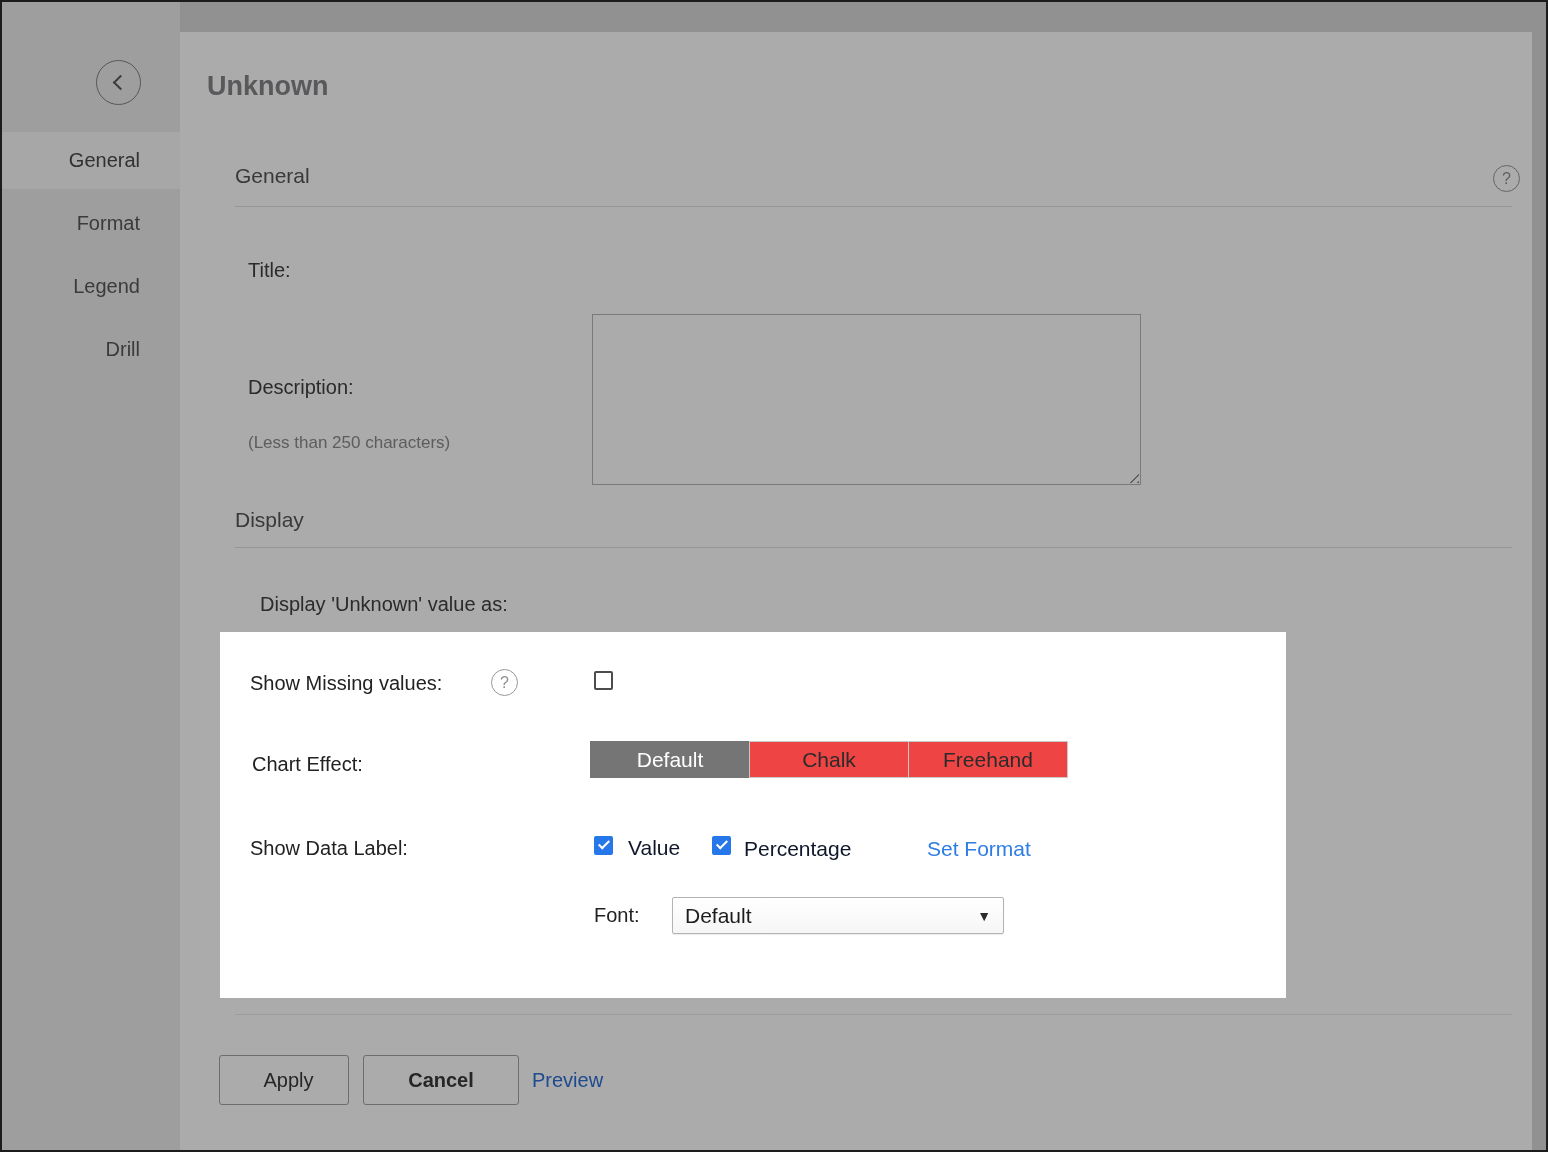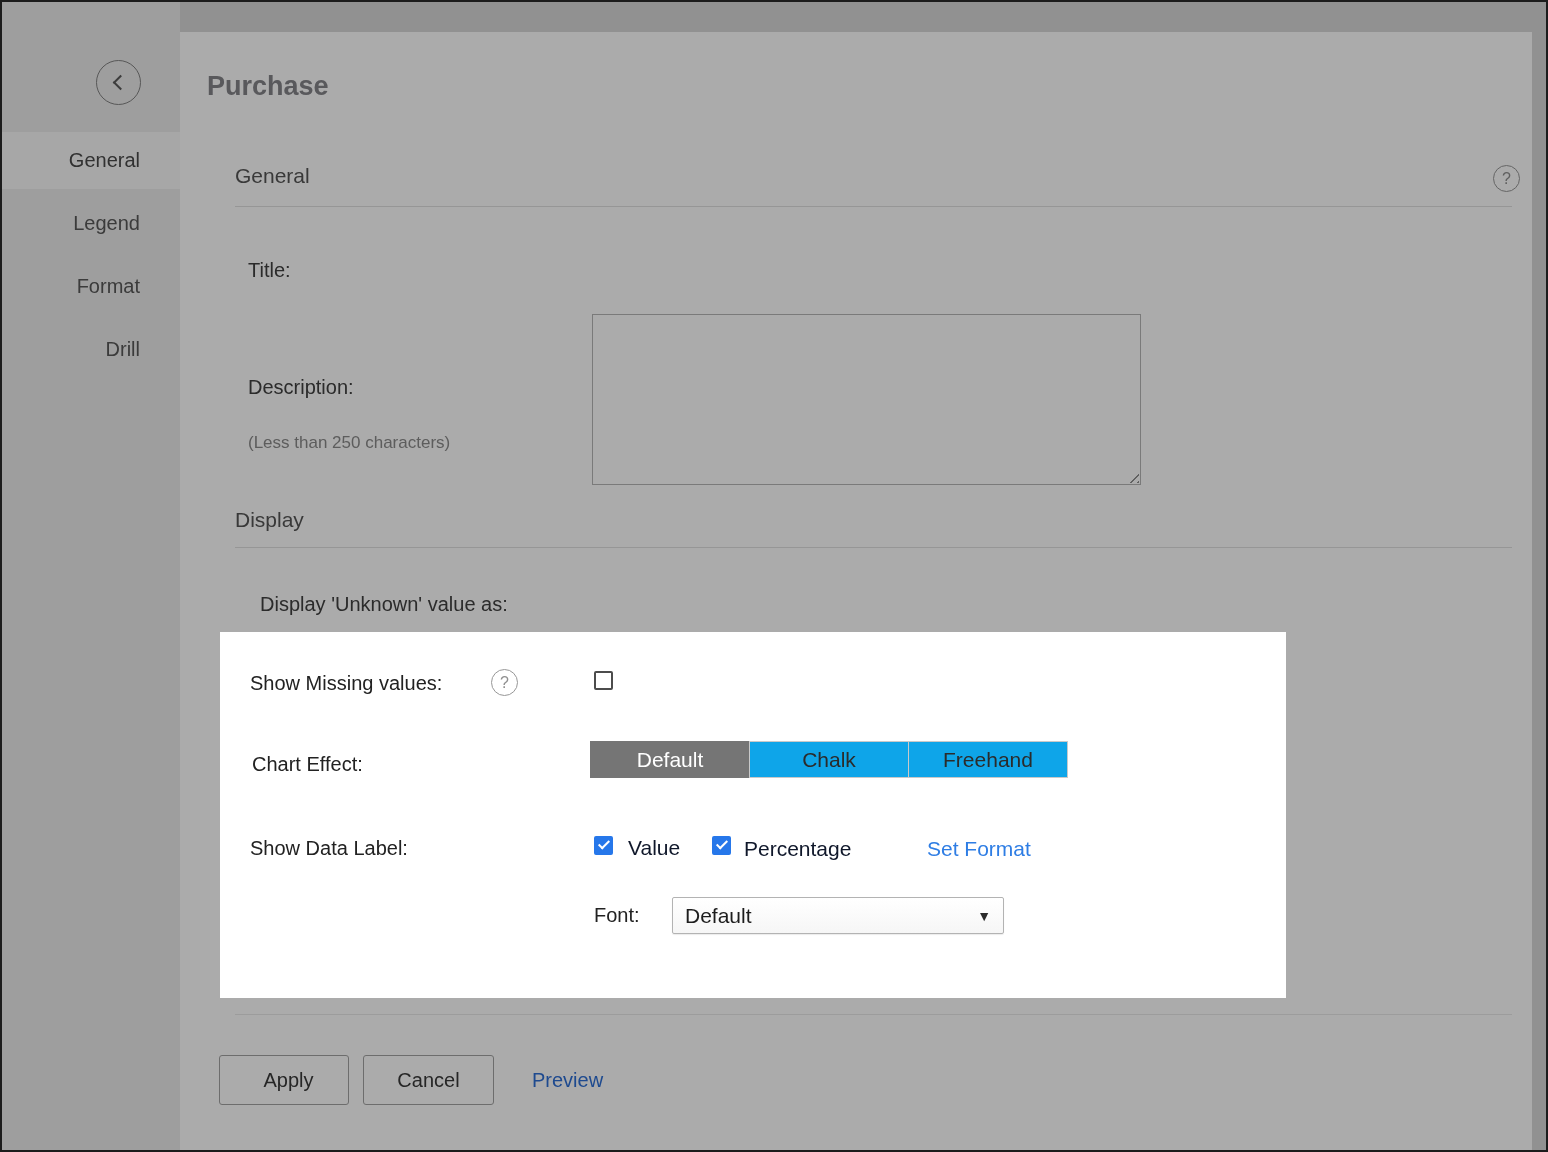--- a/index.html
+++ b/index.html
@@ -171,21 +171,21 @@
   
   .segmented {
     position: absolute; left: 410px; top: 709px;
     display: flex;
   }
   .segment {
     width: 160px; height: 37px;
     line-height: 35px;
     text-align: center;
     font-size: 21px; color: #2b2b2b;
-    background: #0ea5e9;
+    background: #ef4444;
     border: 1px solid #c9c9c9;
     margin-left: -1px;
     cursor: pointer;
   }
   .segment:first-child { margin-left: 0; }
   .segment.selected {
     background: #757575;
     border-color: #757575;
     color: #ffffff;
   }
@@ -213,21 +213,21 @@
     position: absolute; top: 1023px;
     height: 50px;
     background: #ffffff;
     border: 1px solid #a3a3a3;
     border-radius: 3px;
     font-family: "Liberation Sans", "DejaVu Sans", sans-serif;
     font-size: 20px; color: #3a3a3a;
     cursor: pointer;
   }
   .btn-apply { left: 39px; width: 130px; padding-left: 9px; }
-  .btn-cancel { left: 183px; width: 131px; }
+  .btn-cancel { left: 183px; width: 156px; font-weight: bold; }
   .link-preview { left: 352px; top: 1037px; font-size: 20px; color: #2e6fd6; font-weight: 500; text-align: center; }
 
   
   .spotlight {
     position: absolute;
     left: 218px; top: 630px;
     width: 1066px; height: 366px;
     box-shadow: 0 0 0 2500px rgba(0,0,0,0.33);
     pointer-events: none;
     z-index: 10;
@@ -237,29 +237,29 @@
 <body>
 
 <div class="screen">
 
   <div class="sidebar">
     <div class="back-btn">
       <span class="chevron-left"></span>
     </div>
     <div class="nav">
       <div class="nav-item selected">General</div>
+      <div class="nav-item">Format</div>
       <div class="nav-item">Legend</div>
-      <div class="nav-item">Format</div>
       <div class="nav-item">Drill</div>
     </div>
   </div>
 
   <div class="panel">
 
-    <div class="settings-title">Purchase</div>
+    <div class="settings-title">Unknown</div>
 
     <div class="section-heading heading-general">General</div>
     <div class="help-circle help-general">
       <span>?</span>
     </div>
     <div class="divider divider-1"></div>
 
     <div class="field-label label-title">Title:</div>
 
     <div class="field-label label-description">Description:</div>

